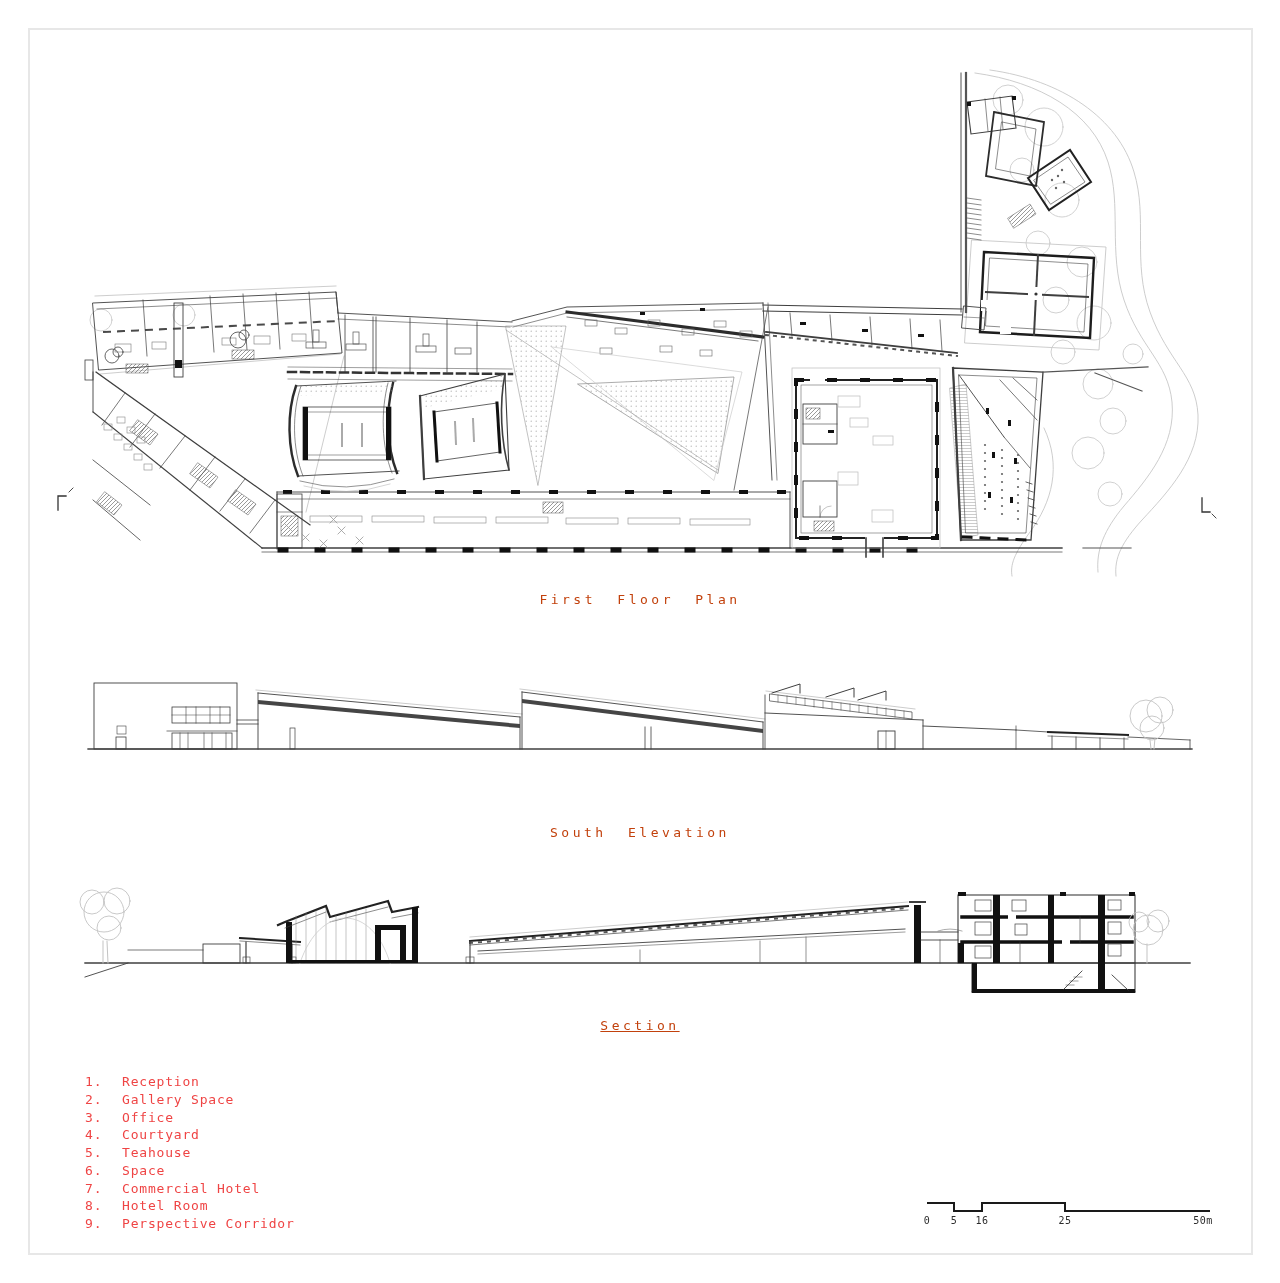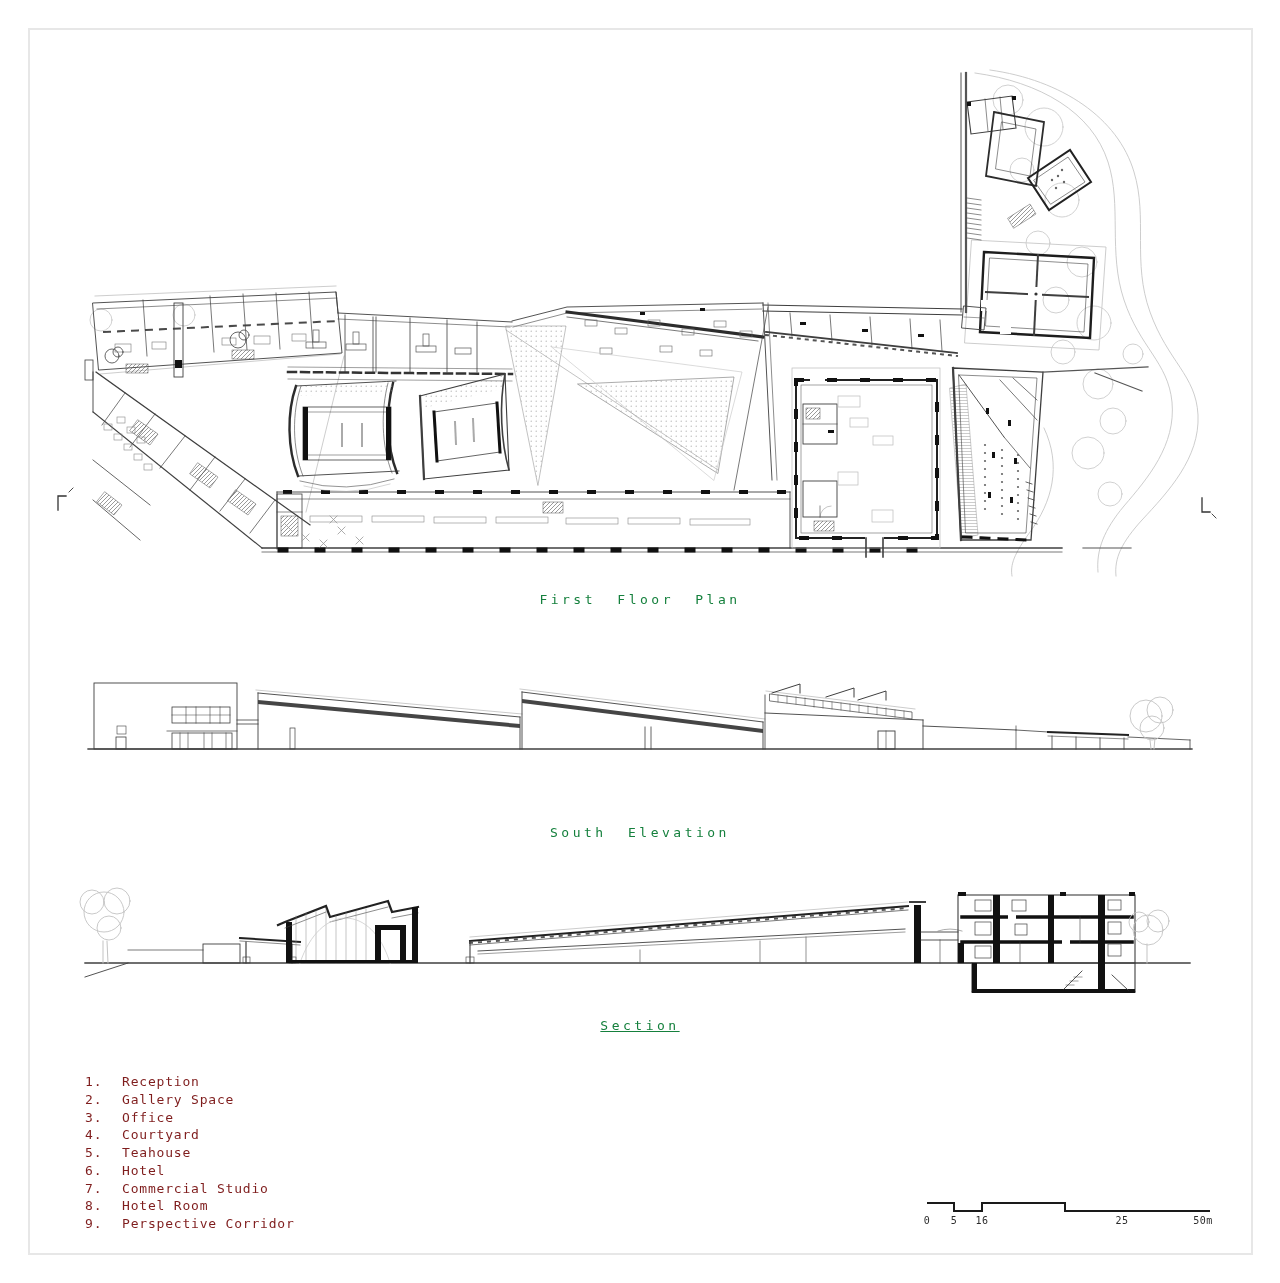--- a/index.html
+++ b/index.html
@@ -2,26 +2,26 @@
 <html><head>
 <meta charset="utf-8">
 <style>
   html,body{margin:0;padding:0;background:#fff;}
   body{position:relative;width:1280px;height:1283px;overflow:hidden;
        font-family:"DejaVu Sans Mono", monospace;color:#4a4a4a;}
   .sheet{position:absolute;left:28px;top:28px;width:1221px;height:1223px;
          border:2px solid #e7e7e7;background:#fff;}
   .art{position:absolute;left:0;top:0;width:1280px;height:1283px;}
   .dwg-label{position:absolute;left:0;width:1280px;text-align:center;
-             font-size:13px;letter-spacing:3.5px;word-spacing:10px;color:#15803d;}
+             font-size:13px;letter-spacing:3.5px;word-spacing:10px;color:#c2410c;}
   #lbl-plan{top:592px;}
   #lbl-elev{top:825px;}
   #lbl-sect{top:1018px;text-decoration:underline;}
   .legend{position:absolute;left:85px;top:1073px;font-size:13px;
-          letter-spacing:0.8px;color:#7f1d1d;}
+          letter-spacing:0.8px;color:#ef4444;}
   .legend-row{height:17.75px;line-height:17.75px;white-space:nowrap;}
   .lnum{display:inline-block;width:37px;}
   .scale-label{position:absolute;top:1215px;transform:translateX(-50%);
                font-size:10px;letter-spacing:0.5px;color:#2b2b2b;}
 </style>
 </head>
 <body>
 
 <div class="sheet"></div>
 
@@ -616,23 +616,23 @@
 <div class="dwg-label" id="lbl-plan">First Floor Plan</div>
 <div class="dwg-label" id="lbl-elev">South Elevation</div>
 <div class="dwg-label" id="lbl-sect">Section</div>
 
 <div class="legend">
   <div class="legend-row"><span class="lnum">1.</span><span class="lname">Reception</span></div>
   <div class="legend-row"><span class="lnum">2.</span><span class="lname">Gallery Space</span></div>
   <div class="legend-row"><span class="lnum">3.</span><span class="lname">Office</span></div>
   <div class="legend-row"><span class="lnum">4.</span><span class="lname">Courtyard</span></div>
   <div class="legend-row"><span class="lnum">5.</span><span class="lname">Teahouse</span></div>
-  <div class="legend-row"><span class="lnum">6.</span><span class="lname">Hotel</span></div>
-  <div class="legend-row"><span class="lnum">7.</span><span class="lname">Commercial Studio</span></div>
+  <div class="legend-row"><span class="lnum">6.</span><span class="lname">Space</span></div>
+  <div class="legend-row"><span class="lnum">7.</span><span class="lname">Commercial Hotel</span></div>
   <div class="legend-row"><span class="lnum">8.</span><span class="lname">Hotel Room</span></div>
   <div class="legend-row"><span class="lnum">9.</span><span class="lname">Perspective Corridor</span></div>
 </div>
 
 <span class="scale-label" style="left:927px">0</span>
 <span class="scale-label" style="left:954px">5</span>
 <span class="scale-label" style="left:982px">16</span>
-<span class="scale-label" style="left:1122px">25</span>
+<span class="scale-label" style="left:1065px">25</span>
 <span class="scale-label" style="left:1203px">50m</span>
 
 </body></html>

